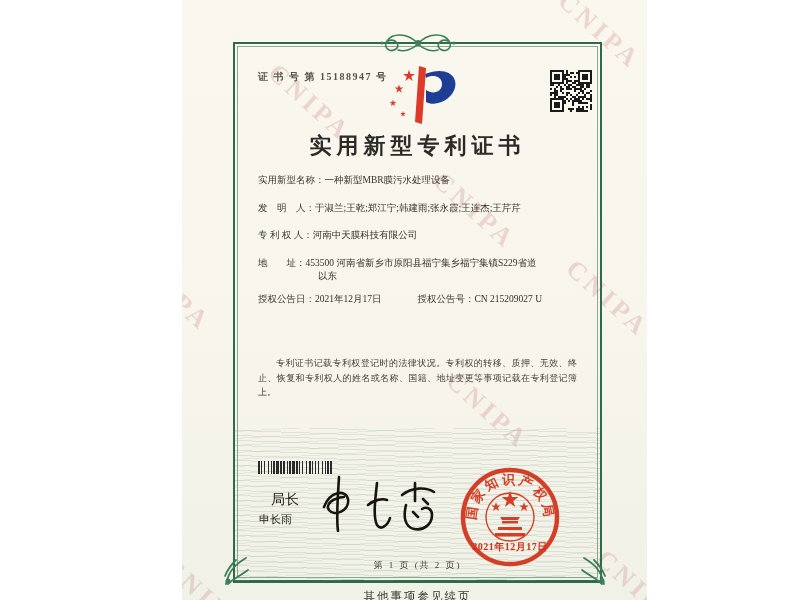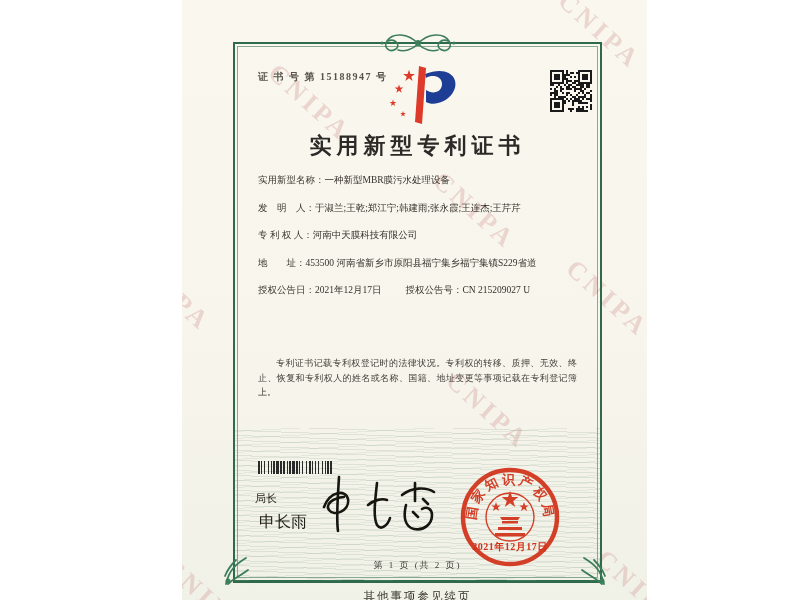--- a/index.html
+++ b/index.html
@@ -37,32 +37,32 @@
 
   .title { position:absolute; left:51px; top:131px; width:369px; text-align:center;
            font-size:22px; font-weight:bold; letter-spacing:5px; color:#2b2a27; }
 
   .fields { position:absolute; left:76px; top:175px; width:326px; font-size:9.5px;
             color:#3c372f; }
   .field  { line-height:11.5px; margin-bottom:16px; white-space:nowrap; }
   .field .lab { color:#3c372f; }
   .field .val { color:#35302a; }
   .field .val2-line { display:block; padding-left:60px; line-height:14px; margin-bottom:-5px; }
-  .pair2 { margin-left:24px; }
+  .pair2 { margin-left:36px; }
 
   .paras { position:absolute; left:76px; top:356px; width:319px; font-size:9px;
            line-height:14.6px; text-align:justify; color:#46403a; }
   .paras p { text-indent:18px; }
 
   .barcode { position:absolute; left:76px; top:461px; width:134px; height:13px;
              display:flex; align-items:stretch; }
   .barcode i { display:block; height:100%; }
 
-  .sig-title { position:absolute; left:73px; top:491px; font-size:11px; color:#232019; }
-  .sig-name  { position:absolute; left:77px; top:512px; font-size:16px; color:#232019; }
+  .sig-title { position:absolute; left:89px; top:491px; font-size:14px; color:#232019; }
+  .sig-name  { position:absolute; left:77px; top:512px; font-size:11px; color:#232019; }
   .signature { position:absolute; left:132px; top:471px; }
 
   .seal { position:absolute; left:276px; top:465px; width:104px; height:104px; }
   .seal-date { position:absolute; left:278px; top:540px; width:100px; text-align:center;
                font-size:10px; font-weight:bold; color:#d23018; letter-spacing:0.5px; }
 
   .page-footer { position:absolute; left:51px; top:559px; width:369px; text-align:center;
                  font-size:9px; letter-spacing:2px; color:#44403a; }
   .next-note   { position:absolute; left:51px; top:589px; width:369px; text-align:center;
                  font-size:11.5px; letter-spacing:2px; color:#3b382f; }
@@ -278,20 +278,21 @@
         <span class="lab">实用新型名称：</span><span class="val">一种新型MBR膜污水处理设备</span>
       </div>
       <div class="field">
         <span class="lab">发　明　人：</span><span class="val">于淑兰;王乾;郑江宁;韩建雨;张永霞;王连杰;王芹芹</span>
       </div>
       <div class="field">
         <span class="lab">专 利 权 人：</span><span class="val">河南中天膜科技有限公司</span>
       </div>
       <div class="field">
         <span class="lab">地　　址：</span><span class="val">453500 河南省新乡市原阳县福宁集乡福宁集镇S229省道</span>
+        <span class="val val2-line">以东</span>
       </div>
       <div class="field">
         <span class="lab">授权公告日：</span><span class="val">2021年12月17日</span><span class="lab pair2">授权公告号：</span><span class="val">CN 215209027 U</span>
       </div>
     </div>
 
     <div class="paras">
       <p>专利证书记载专利权登记时的法律状况。专利权的转移、质押、无效、终止、恢复和专利权人的姓名或名称、国籍、地址变更等事项记载在专利登记簿上。</p>
     </div>
 

